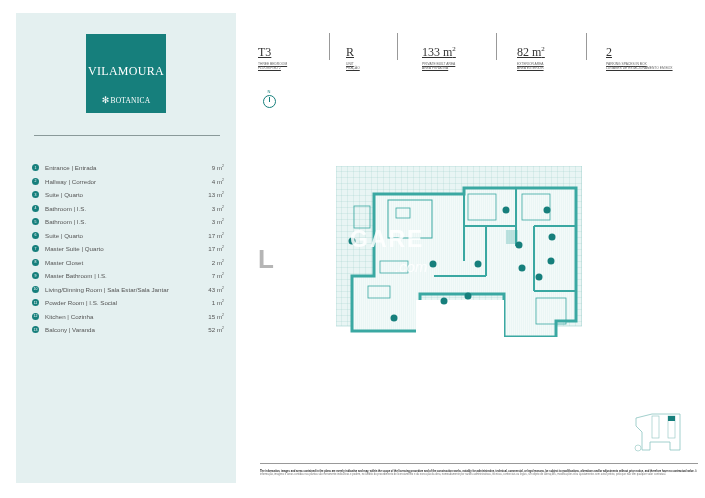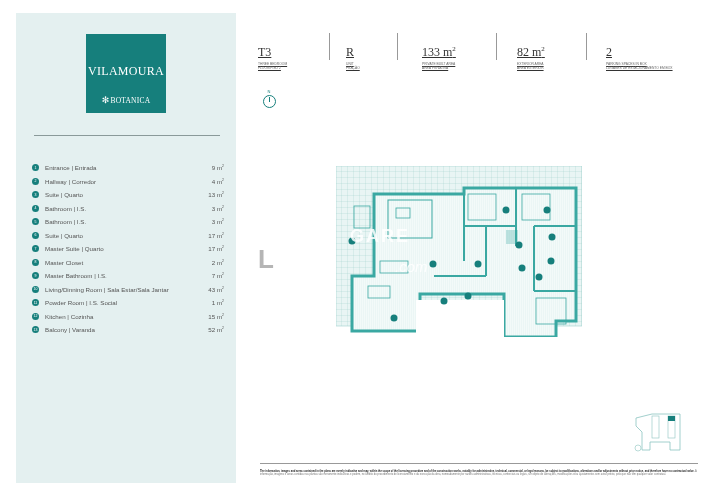--- a/index.html
+++ b/index.html
@@ -41,21 +41,21 @@
   .stat .caption { font-family: "Liberation Sans", sans-serif; font-size: 3.3px; color: #666; line-height: 4.2px; margin-top: 2px; text-transform: uppercase; }
   .divider { position: absolute; top: 33px; width: 1px; height: 27px; background: #999; }
 
   .compass { position: absolute; left: 262px; top: 89px; width: 14px; text-align: center; }
   .compass .n { font-family: "Liberation Sans", sans-serif; font-size: 4px; color: #167f7c; }
   .compass .ring { width: 11px; height: 11px; border: 1px solid #167f7c; border-radius: 50%; margin: 1px auto 0; position: relative; }
   .compass .ring::after { content: ""; position: absolute; left: 5px; top: 1px; width: 1px; height: 5px; background: #167f7c; }
 
   .floorplan { position: absolute; left: 336px; top: 166px; width: 246px; height: 171px; }
   .watermark { position: absolute; left: 258px; top: 244px; font-family: "Liberation Sans", sans-serif; font-size: 26px; font-weight: bold; color: rgba(120,120,120,0.55); letter-spacing: 2px; }
-  .watermark2 { position: absolute; left: 350px; top: 226px; font-family: "Liberation Sans", sans-serif; font-size: 18px; font-weight: bold; color: rgba(255,255,255,0.85); letter-spacing: 2px; }
+  .watermark2 { position: absolute; left: 350px; top: 226px; font-family: "Liberation Sans", sans-serif; font-size: 23px; font-weight: bold; color: rgba(255,255,255,0.85); letter-spacing: 2px; }
   .watermark3 { position: absolute; left: 395px; top: 258px; font-family: "Liberation Sans", sans-serif; font-size: 15px; font-style: italic; color: rgba(255,255,255,0.85); }
 
   .keyplan { position: absolute; left: 630px; top: 410px; width: 60px; height: 45px; }
 
   .footer-rule { position: absolute; left: 260px; top: 463px; width: 438px; height: 1px; background: #999; }
   .disclaimer { position: absolute; left: 260px; top: 470px; width: 438px; font-family: "Liberation Sans", sans-serif; font-size: 2.6px; line-height: 3.4px; color: #222; }
   .disclaimer b { font-weight: bold; }
   .disclaimer .pt { color: #777; }
 </style>
 </head>

